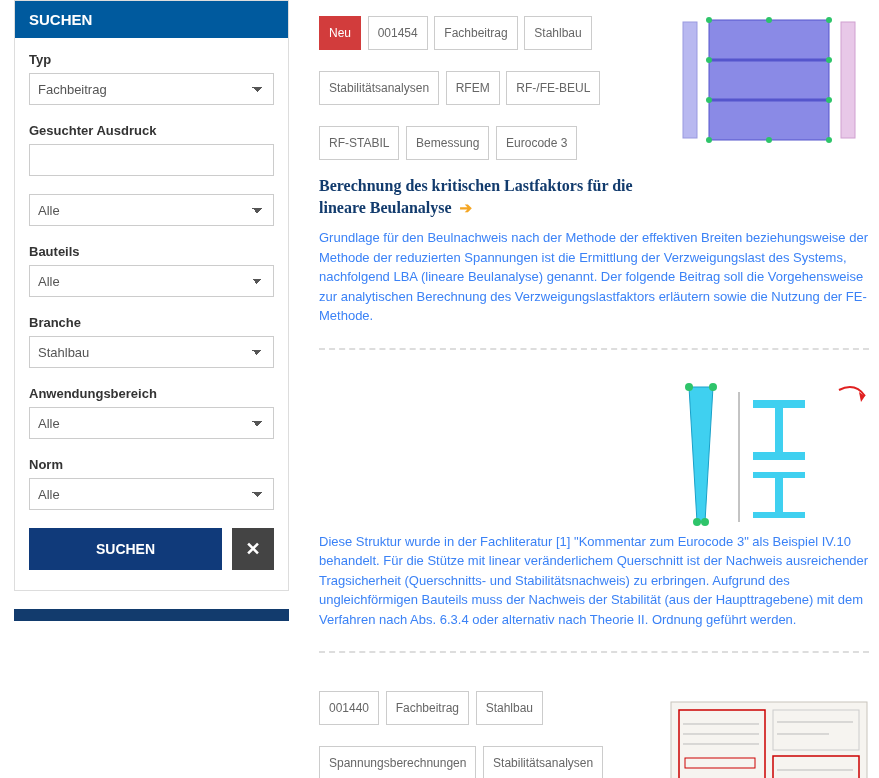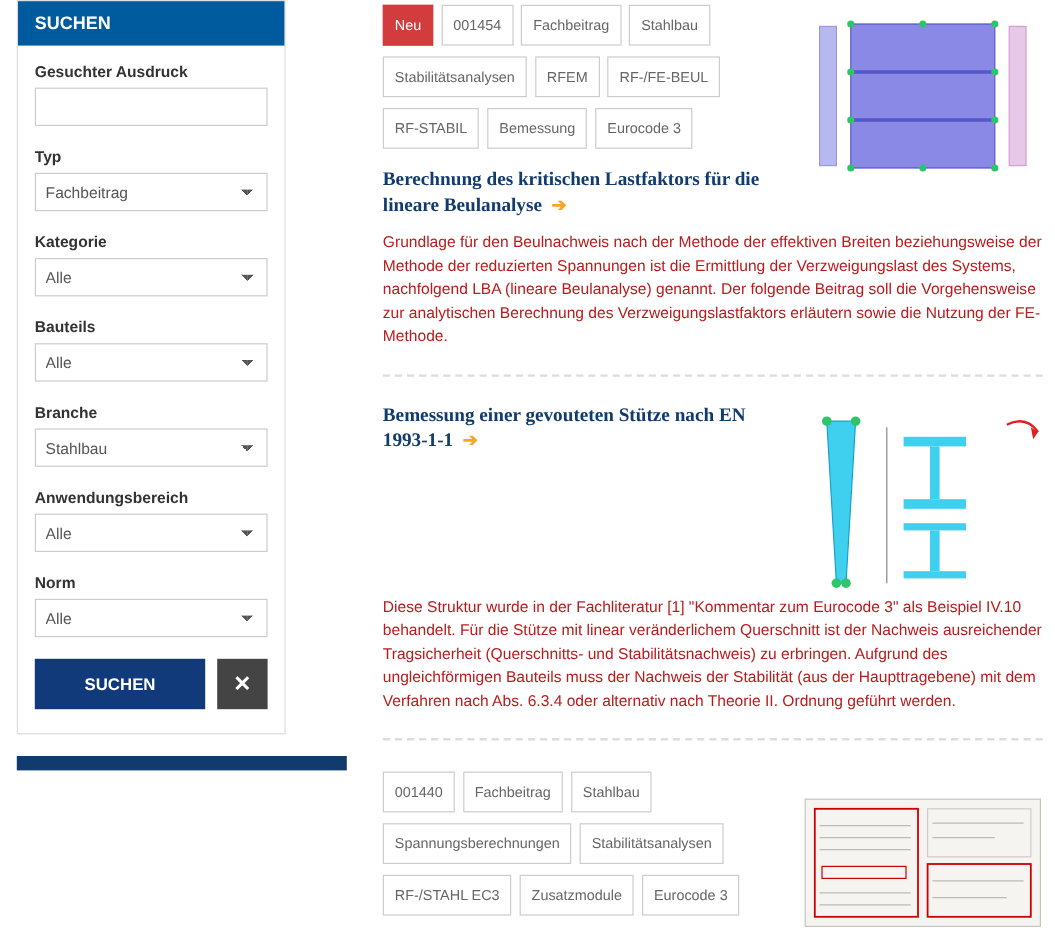--- a/index.html
+++ b/index.html
@@ -6,21 +6,21 @@
   body {
     font-family: Arial, Helvetica, sans-serif;
     font-size: 13px;
     color: #444;
     background: #fff;
     width: 879px;
   }
   .container { display: flex; padding: 0; }
   
   .sidebar {
-    width: 224px;
+    width: 275px;
     flex-shrink: 0;
     border: 1px solid #ddd;
     margin: 0 10px 0 14px;
     padding-bottom: 20px;
   }
   .sidebar-header {
     background: #005a9e;
     color: #fff;
     font-weight: bold;
     font-size: 15px;
@@ -90,39 +90,39 @@
   }
   .article-top { display: flex; gap: 16px; }
   .article-text { flex: 1; }
   .tags { margin-bottom: 10px; line-height: 26px; }
   .tag {
     display: inline-block;
     border: 1px solid #ccc;
     color: #666;
     font-size: 12px;
     padding: 3px 9px;
-    margin: 4px 3px 5px 0;
+    margin: 16px 3px 5px 0;
     background: #fff;
   }
   .tag.neu {
     background: #d23c3c;
     border-color: #d23c3c;
     color: #fff;
   }
   .article-title {
     color: #123b6d;
     font-weight: bold;
     font-size: 16px;
     line-height: 1.35;
     margin-bottom: 10px;
     font-family: Georgia, 'Times New Roman', serif;
   }
   .article-title .arrow { color: #f5a623; font-size: 15px; margin-left: 4px; }
   .article-desc {
-    color: #b91c1c;
+    color: #3b82f6;
     font-size: 13px;
     line-height: 1.5;
   }
   .article-img {
     width: 200px;
     height: 160px;
     flex-shrink: 0;
     display:flex;
     align-items:center;
     justify-content:center;
@@ -132,29 +132,28 @@
 </style>
 </head>
 <body>
 
 <div class="container">
   <div>
     <aside class="sidebar">
       <div class="sidebar-header">SUCHEN</div>
       <div class="sidebar-body">
         <div class="field">
+          <label>Typ</label>
+          <select><option>Fachbeitrag</option></select>
+        </div>
+        <div class="field">
           <label>Gesuchter Ausdruck</label>
           <input type="text" value="" style="">
         </div>
         <div class="field">
-          <label>Typ</label>
-          <select><option>Fachbeitrag</option></select>
-        </div>
-        <div class="field">
-          <label>Kategorie</label>
           <select><option>Alle</option></select>
         </div>
         <div class="field">
           <label>Bauteils</label>
           <select><option>Alle</option></select>
         </div>
         <div class="field">
           <label>Branche</label>
           <select><option>Stahlbau</option></select>
         </div>
@@ -222,24 +221,20 @@
         </div>
       </div>
       <p class="article-desc">Grundlage für den Beulnachweis nach der Methode der effektiven Breiten beziehungsweise der Methode der reduzierten Spannungen ist die Ermittlung der Verzweigungslast des Systems, nachfolgend LBA (lineare Beulanalyse) genannt. Der folgende Beitrag soll die Vorgehensweise zur analytischen Berechnung des Verzweigungslastfaktors erläutern sowie die Nutzung der FE-Methode.</p>
     </article>
 
     <hr class="divider">
 
     <article class="article">
       <div class="article-top">
         <div class="article-text">
-          <h3 class="article-title">
-            <span>Bemessung einer gevouteten Stütze nach EN 1993-1-1</span>
-            <span class="arrow">➔</span>
-          </h3>
         </div>
         <div class="article-img thumb2">
           <svg width="200" height="160" viewBox="0 0 200 160">
             <polygon points="20,15 44,15 36,150 28,150" fill="#3fd0f0" stroke="#1aa0c8"></polygon>
             <g fill="#2ec46a">
                 <circle cx="20" cy="15" r="4"></circle>
                 <circle cx="44" cy="15" r="4"></circle>
                 <circle cx="28" cy="150" r="4"></circle>
                 <circle cx="36" cy="150" r="4"></circle>
               </g>

